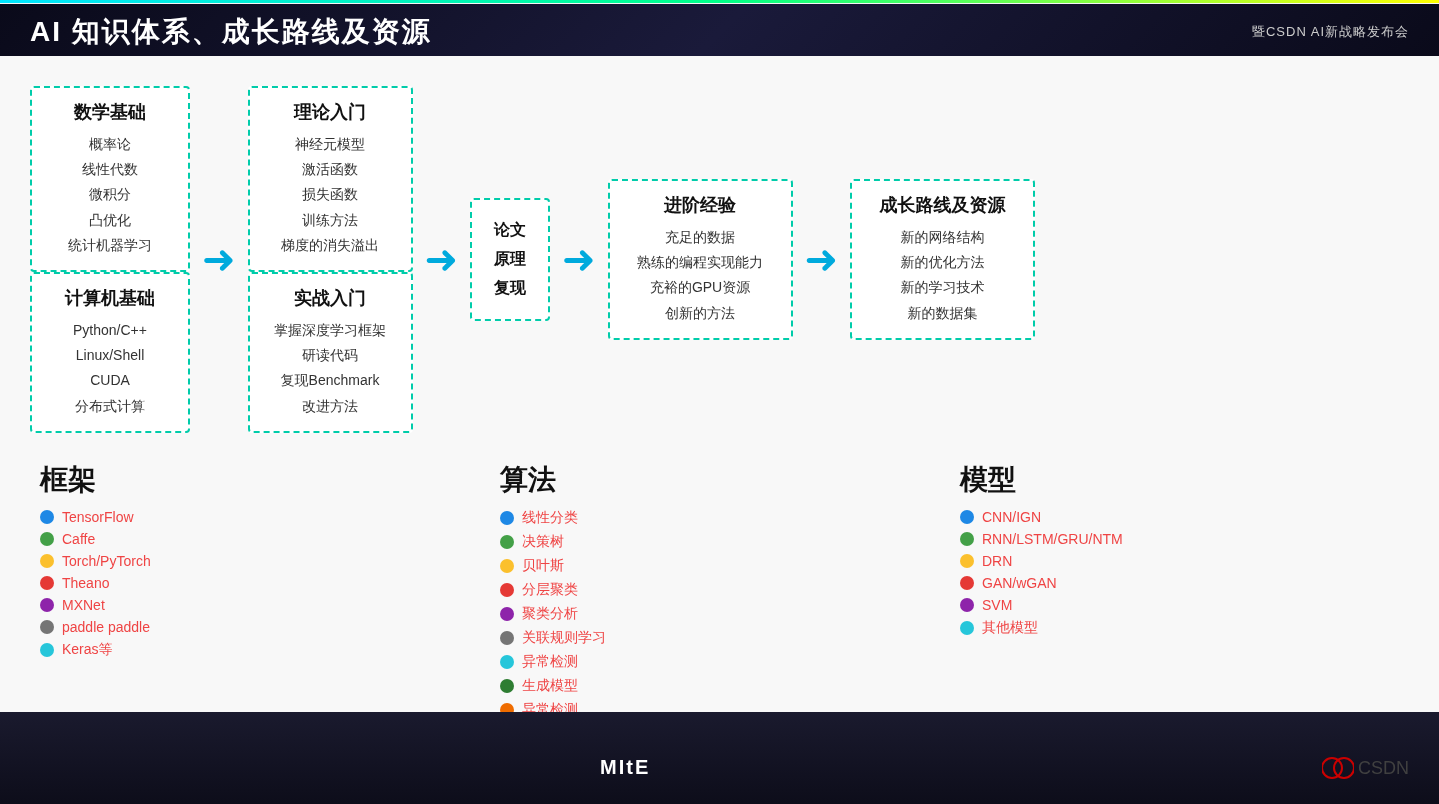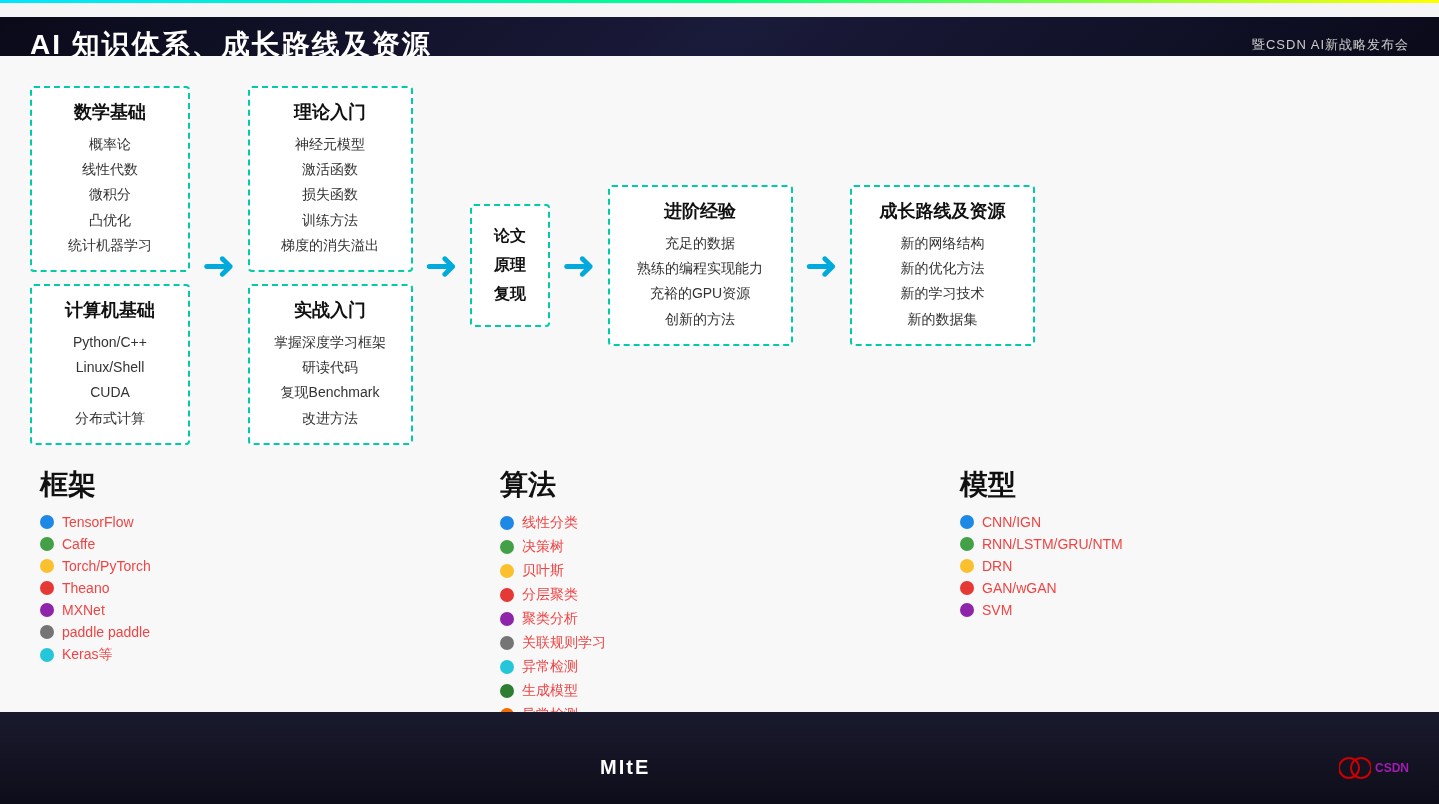--- a/index.html
+++ b/index.html
@@ -23,21 +23,21 @@
       position: absolute;
       bottom: 0; left: 0;
       width: 100%;
       height: 92px;
       background: linear-gradient(to bottom, #1a1a2e 0%, #0d0d1a 100%);
     }
 
     
     .header {
       position: absolute;
-      top: 17px; left: 0;
+      top: 4px; left: 0;
       width: 100%;
       height: 56px;
       background: linear-gradient(135deg, #0a0a1a 0%, #1a1a3a 50%, #0a0a1a 100%);
       display: flex;
       align-items: center;
       justify-content: space-between;
       padding: 0 30px;
     }
 
     .page-title {
@@ -127,27 +127,26 @@
       color: #00aadd;
       font-size: 40px;
       margin: 0 12px;
       line-height: 1;
     }
 
     
     .two-box-col {
       display: flex;
       flex-direction: column;
-      gap: 12px;
     }
 
     
     .bottom-section {
       display: flex;
-      margin-top: 21px;
+      margin-top: 28px;
       gap: 0;
       width: 100%;
     }
 
     .bottom-col {
       flex: 1;
       padding: 0 10px;
     }
 
     .category-title {
@@ -395,32 +394,36 @@
             <span>DRN</span>
           </div>
           <div class="legend-item">
             <div class="dot" style="background:#e53935"></div>
             <span>GAN/wGAN</span>
           </div>
           <div class="legend-item">
             <div class="dot" style="background:#8e24aa"></div>
             <span>SVM</span>
           </div>
+          <div class="legend-item">
+            <div class="dot" style="background:#26c6da"></div>
+            <span>其他模型</span>
+          </div>
         </div>
     </div>
 
   </div>
 
 </div>
 
 <div class="bg-bottom">
   <div class="mite-label">MItE</div>
 </div>
 
 <div class="csdn-logo">
   <div style="display:flex;align-items:center;gap:4px;">
     <svg width="32" height="32" viewBox="0 0 32 32">
       <circle cx="10" cy="16" r="10" fill="none" stroke="#cc0000" stroke-width="2"></circle>
       <circle cx="22" cy="16" r="10" fill="none" stroke="#cc0000" stroke-width="2"></circle>
     </svg>
-    <span style="color:#a21caf;font-size:12px;font-weight:bold;">CSDN</span>
+    <span style="color:#404040;font-size:18px;font-weight:normal;">CSDN</span>
   </div>
 </div>
 
 </body></html>

